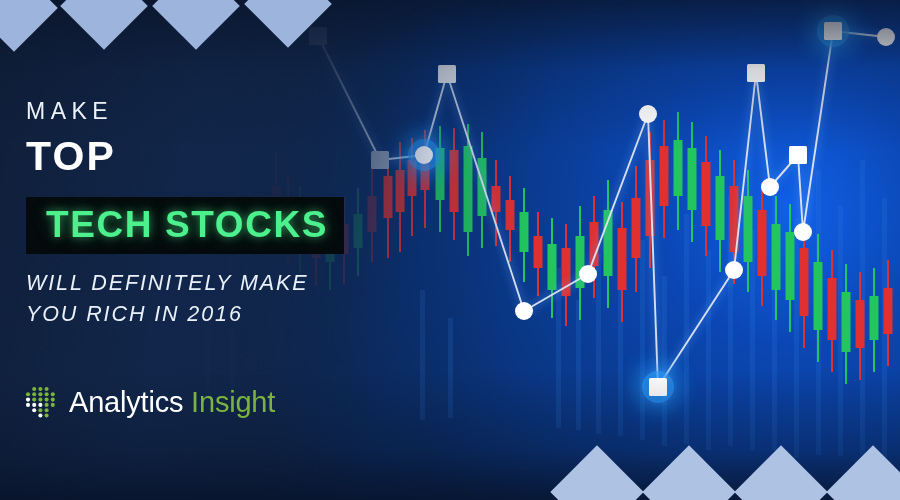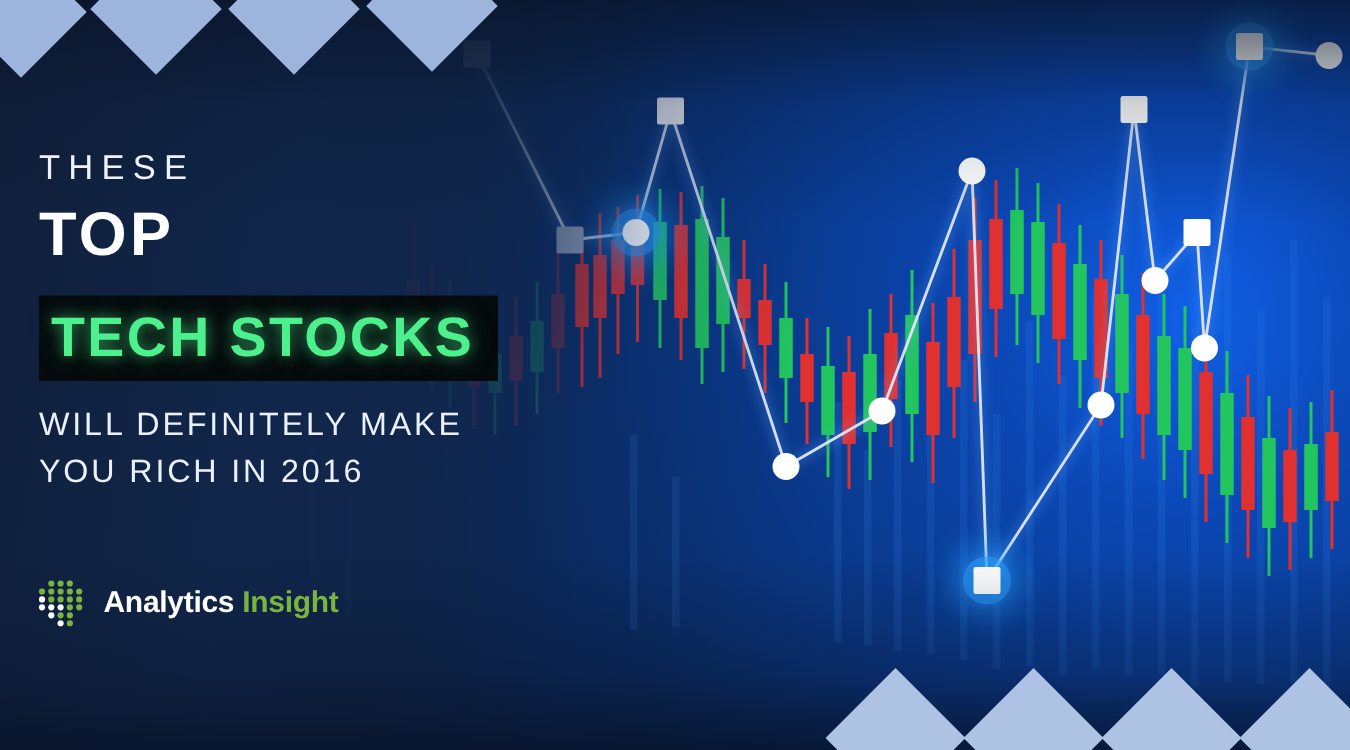--- a/index.html
+++ b/index.html
@@ -75,54 +75,55 @@
     color: #ffffff;
     font-size: 41px;
     font-weight: 700;
     letter-spacing: 2.2px;
     line-height: 1;
     margin-bottom: 20px;
   }
   .hl-band {
     display: inline-block;
     background: #050a0c;
-    padding: 9px 16px 11px 8px;
+    padding: 9px 16px 11px 20px;
     margin-bottom: 14px;
   }
   .hl-band span {
     color: #4cf08d;
     font-size: 37px;
     font-weight: 700;
     letter-spacing: 1.6px;
     line-height: 1;
     text-shadow: 0 0 9px rgba(76,240,141,0.55), 0 0 20px rgba(76,240,141,0.25);
     display: block;
   }
   .line-sub {
     color: #eaf1fa;
     font-size: 21.5px;
     font-weight: 400;
     letter-spacing: 1.9px;
     line-height: 1.42;
+    font-style: italic;
   }
 
   
   .logo {
     position: absolute;
     left: 24px;
     top: 385px;
     display: flex;
     align-items: center;
     gap: 11px;
     z-index: 40;
   }
   .logo-mark { width: 34px; height: 34px; display:block; }
   .logo-text {
-    font-size: 20px;
-    font-weight: 700;
+    font-size: 29px;
+    font-weight: 400;
     letter-spacing: -0.2px;
     line-height: 1;
     white-space: nowrap;
   }
   .logo-text .w { color: #ffffff; }
   .logo-text .g { color: #7ab33f; }
 </style>
 </head>
 <body>
 
@@ -385,21 +386,21 @@
       <div class="diamond dim" style="width: 62px; height: 62px; left: 73px; top: -25px;"></div>
       <div class="diamond dim" style="width: 62px; height: 62px; left: 165px; top: -25px;"></div>
       <div class="diamond dim" style="width: 62px; height: 62px; left: 257px; top: -27px;"></div>
       <div class="diamond" style="width: 66px; height: 66px; left: 564px; top: 459px;"></div>
       <div class="diamond" style="width: 66px; height: 66px; left: 656px; top: 459px;"></div>
       <div class="diamond" style="width: 66px; height: 66px; left: 748px; top: 459px;"></div>
       <div class="diamond" style="width: 66px; height: 66px; left: 840px; top: 459px;"></div>
     </div>
 
   <div class="headline">
-    <div class="line-these">THESE</div>
+    <div class="line-these">MAKE</div>
     <div class="line-top">TOP</div>
     <div class="hl-band">
       <span>TECH STOCKS</span>
     </div>
     <div class="line-sub">WILL DEFINITELY MAKE</div>
     <div class="line-sub">YOU RICH IN 2016</div>
   </div>
 
   <div class="logo">
     <svg class="logo-mark" viewBox="0 0 34 34">

